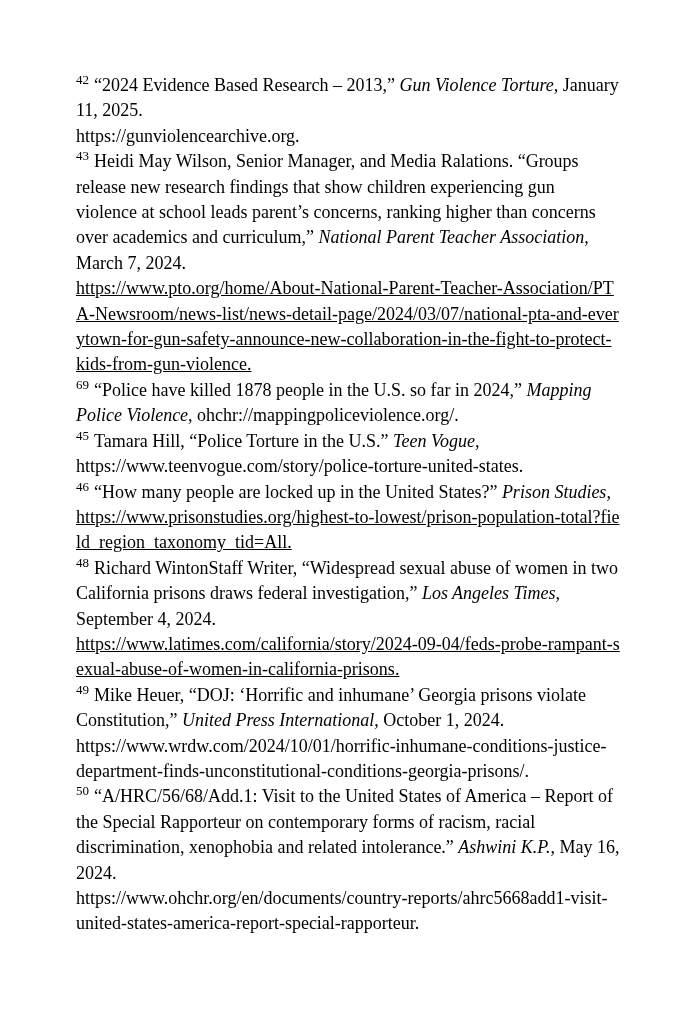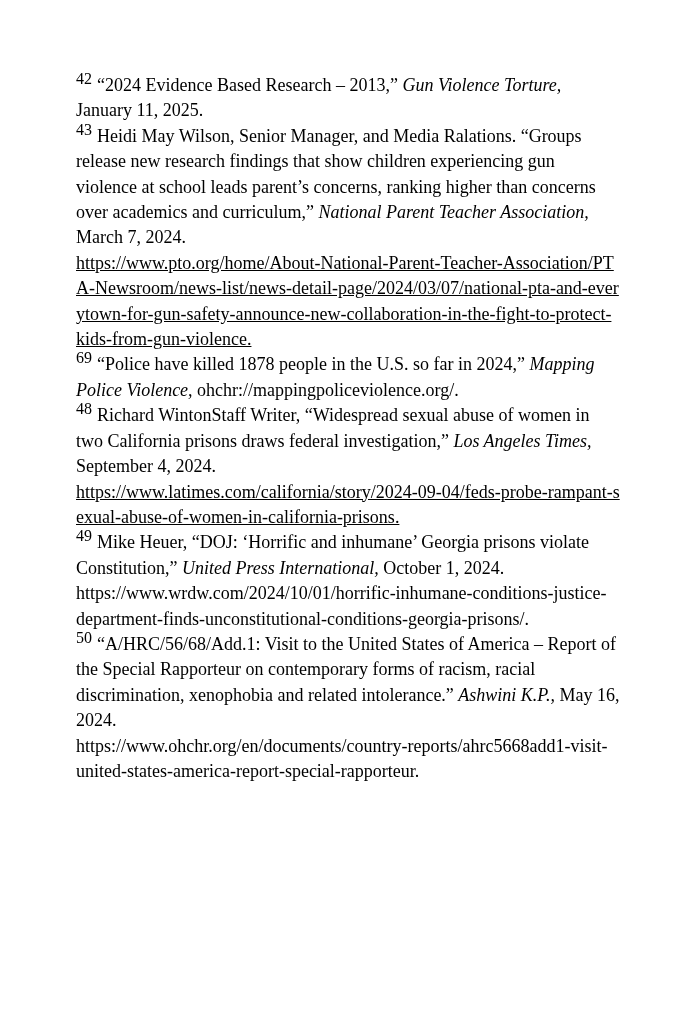--- a/index.html
+++ b/index.html
@@ -22,21 +22,21 @@
     font-size: 18px;
     line-height: 25.4px;
     color: #000000;
     overflow: hidden;
   }
   .footnote {
     margin: 0;
     padding: 0;
   }
   .fn-num {
-    font-size: 16px;
+    font-size: 13px;
     line-height: 0;
     margin-right: 5px;
   }
   .seg-normal {
     font-style: normal;
     text-align: right;
   }
   .seg-italic {
     font-style: italic;
   }
@@ -47,20 +47,22 @@
     font-style: normal;
     word-break: break-all;
     text-decoration: underline;
   }
 </style>
 </head>
 <body>
 
 <div class="page" style="background: rgb(255, 255, 255); color: rgb(0, 0, 0);">
   <div class="footnotes">
-      <p class="footnote"><sup class="fn-num">42</sup><span class="seg-normal">“2024 Evidence Based Research – 2013,” </span><span class="seg-italic">Gun Violence Torture,</span><span class="seg-normal"> January 11, 2025.</span><br></p>
+      <p class="footnote"><sup class="fn-num">42</sup><span class="seg-normal">“2024 Evidence Based Research – 2013,” </span><span class="seg-italic">Gun Violence Torture,</span><span class="seg-normal"> January 11, 2025.</span><br><span class="seg-url">https://gunviolencearchive.org.</span></p>
       <p class="footnote"><sup class="fn-num">43</sup><span class="seg-normal">Heidi May Wilson, Senior Manager, and Media Ralations. “Groups release new research findings that show children experiencing gun violence at school leads parent’s concerns, ranking higher than concerns over academics and curriculum,” </span><span class="seg-italic">National Parent Teacher Association,</span><span class="seg-normal"> March 7, 2024.</span><br><span class="seg-urlbreak">https://www.pto.org/home/About-National-Parent-Teacher-Association/PTA-Newsroom/news-list/news-detail-page/2024/03/07/national-pta-and-everytown-for-gun-safety-announce-new-collaboration-in-the-fight-to-protect-kids-from-gun-violence.</span></p>
       <p class="footnote"><sup class="fn-num">69</sup><span class="seg-normal">“Police have killed 1878 people in the U.S. so far in 2024,” </span><span class="seg-italic">Mapping Police Violence,</span><span class="seg-normal"> </span><span class="seg-url">ohchr://mappingpoliceviolence.org/.</span></p>
+      <p class="footnote"><sup class="fn-num">45</sup><span class="seg-normal">Tamara Hill, “Police Torture in the U.S.” </span><span class="seg-italic">Teen Vogue,</span><span class="seg-normal"> </span><span class="seg-url">https://www.teenvogue.com/story/police-torture-united-states.</span></p>
+      <p class="footnote"><sup class="fn-num">46</sup><span class="seg-normal">“How many people are locked up in the United States?” </span><span class="seg-italic">Prison Studies,</span><span class="seg-normal"> </span><span class="seg-urlbreak">https://www.prisonstudies.org/highest-to-lowest/prison-population-total?field_region_taxonomy_tid=All.</span></p>
       <p class="footnote"><sup class="fn-num">48</sup><span class="seg-normal">Richard WintonStaff Writer, “Widespread sexual abuse of women in two California prisons draws federal investigation,” </span><span class="seg-italic">Los Angeles Times,</span><span class="seg-normal"> September 4, 2024.</span><br><span class="seg-urlbreak">https://www.latimes.com/california/story/2024-09-04/feds-probe-rampant-sexual-abuse-of-women-in-california-prisons.</span></p>
       <p class="footnote"><sup class="fn-num">49</sup><span class="seg-normal">Mike Heuer, “DOJ: ‘Horrific and inhumane’ Georgia prisons violate Constitution,” </span><span class="seg-italic">United Press International,</span><span class="seg-normal"> October 1, 2024.</span><br><span class="seg-url">https://www.wrdw.com/2024/10/01/horrific-inhumane-conditions-justice-department-finds-unconstitutional-conditions-georgia-prisons/.</span></p>
       <p class="footnote"><sup class="fn-num">50</sup><span class="seg-normal">“A/HRC/56/68/Add.1: Visit to the United States of America – Report of the Special Rapporteur on contemporary forms of racism, racial discrimination, xenophobia and related intolerance.” </span><span class="seg-italic">Ashwini K.P.,</span><span class="seg-normal"> May 16, 2024.</span><br><span class="seg-url">https://www.ohchr.org/en/documents/country-reports/ahrc5668add1-visit-united-states-america-report-special-rapporteur.</span></p>
     </div>
 </div>
 
 </body></html>

